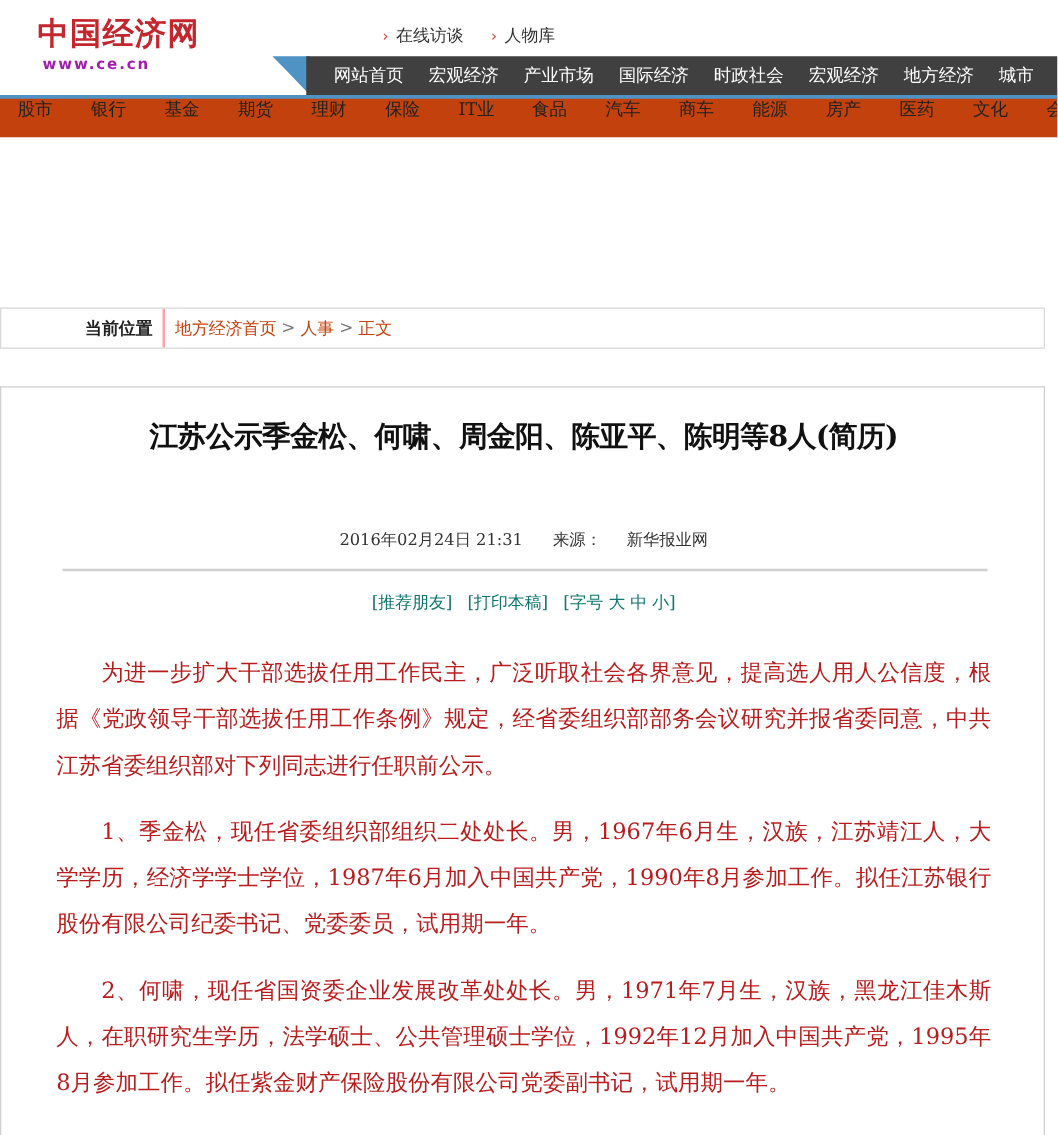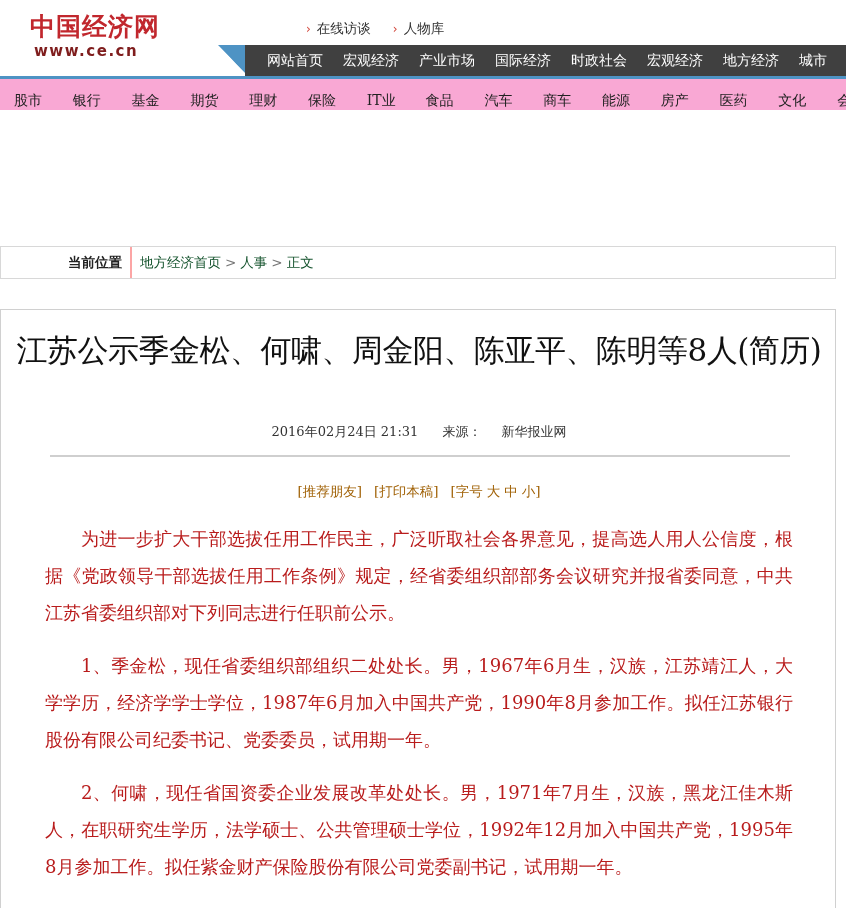--- a/index.html
+++ b/index.html
@@ -21,23 +21,23 @@
       font-weight: bold;
       font-size: 25px;
       letter-spacing: 1px;
       color: #c1272d;
       line-height: 30px;
       white-space: nowrap;
     }
     .logo-url {
       font-family: "DejaVu Sans", sans-serif;
       font-weight: bold;
-      font-size: 15px;
+      font-size: 12px;
       letter-spacing: 1.5px;
-      color: #7f1d1d;
+      color: #a21caf;
       line-height: 18px;
       padding-left: 4px;
       white-space: nowrap;
     }
     .toplinks { position: absolute; left: 306px; top: 20px; display: flex; gap: 22px; font-size: 13.5px; color: #333; }
     .toplink { display: flex; align-items: center; gap: 6px; cursor: pointer; }
     .toplink .arrow { color: #d2453a; font-size: 12px; font-family: "DejaVu Sans", sans-serif; }
 
     .mainnav {
       position: absolute; left: 245px; top: 45px; width: 601px; height: 31px;
@@ -50,23 +50,23 @@
     .mainnav-slant {
       position: absolute; left: 218px; top: 45px; width: 30px; height: 31px;
       background: linear-gradient(to top right, transparent 49%, #4e93c4 51%);
     }
     .mainnav-item {
       color: #ffffff; font-size: 14px; padding: 0 10px; cursor: pointer; flex-shrink: 0;
     }
 
     .subnav {
       position: absolute; left: 0; top: 76px; width: 846px; height: 34px;
-      background: #f9a8d4;
+      background: #c2410c;
       border-top: 3px solid #4e93c4;
-      display: flex; align-items: flex-end;
+      display: flex; align-items: flex-start;
       white-space: nowrap; overflow: hidden;
       padding-left: 14px;
     }
     .subnav-item { font-size: 14px; color: #222; width: 58.8px; flex-shrink: 0; cursor: pointer; }
 
     
     .ad-space { position: absolute; left: 0; top: 110px; width: 846px; height: 136px; background: #fff; }
 
     
     .breadcrumb {
@@ -75,51 +75,51 @@
       display: flex; align-items: center;
       background: #fff;
     }
     .crumb-label {
       width: 131px; text-align: right; padding-right: 8px;
       font-weight: bold; font-size: 13.5px; color: #222;
       border-right: 2px solid #fca5a5; height: 100%;
       display: flex; align-items: center; justify-content: flex-end;
     }
     .crumb-path { padding-left: 8px; font-size: 13.5px; color: #555; display: flex; gap: 4px; }
-    .crumb-link { cursor: pointer; color: #14532d; }
+    .crumb-link { cursor: pointer; color: #c2410c; }
     .crumb-sep { color: #777; }
 
     
     .article {
       position: absolute; left: 0; top: 309px; width: 836px; height: 620px;
       border: 1px solid #d0d0d0; border-bottom: none;
       background: #fff;
     }
     .article-title {
       position: absolute; left: 8px; top: 20px; width: 820px;
       text-align: center;
       font-family: "DejaVu Serif", "Liberation Serif", serif;
-      font-weight: normal;
-      font-size: 31px;
+      font-weight: bold;
+      font-size: 23px;
       line-height: 40px;
       color: #111;
       letter-spacing: -0.5px;
     }
     .article-meta {
       position: absolute; left: 0; top: 113px; width: 836px;
       text-align: center; font-size: 13px; color: #333;
     }
     .article-meta span + span { margin-left: 20px; }
     .divider {
       position: absolute; left: 49px; top: 145px; width: 740px; height: 0;
       border-top: 2px solid #cfcfcf;
     }
     .tools {
-      position: absolute; left: 0; top: 173px; width: 836px;
-      text-align: center; font-size: 13.5px; color: #a16207;
+      position: absolute; left: 0; top: 163px; width: 836px;
+      text-align: center; font-size: 13.5px; color: #0f766e;
       display: flex; justify-content: center; gap: 12px;
     }
     .tool { cursor: pointer; }
     .fontsize-group { display: inline-flex; gap: 4px; }
     .fs-btn { cursor: pointer; }
 
     .article-body {
       position: absolute; left: 44px; top: 210px; width: 748px;
       font-size: 18px; line-height: 37px; color: #b91c1c;
     }

